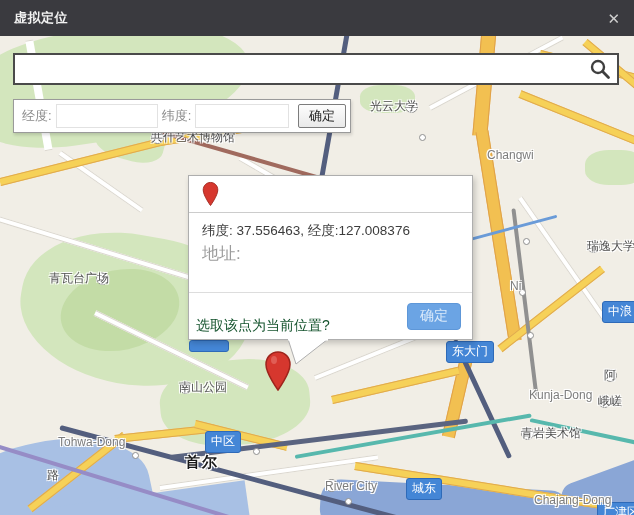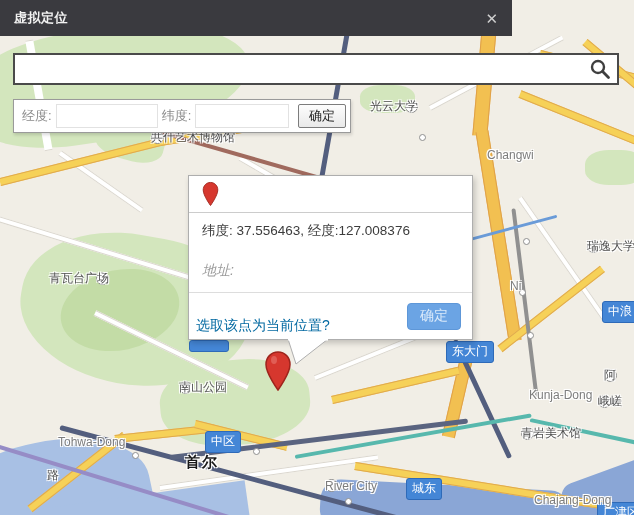--- a/index.html
+++ b/index.html
@@ -1,20 +1,20 @@
 <!DOCTYPE html>
 <html><head>
 <meta charset="utf-8">
 <style>
   html,body{margin:0;padding:0;}
   body{width:634px;height:515px;font-family:"Liberation Sans","DejaVu Sans",sans-serif;background:#e9e9e9;}
   .app{position:relative;width:634px;height:515px;overflow:hidden;background:#f1eee6;}
 
   
-  .titlebar{position:absolute;left:0;top:0;width:512px;height:36px;background:#3a3a3f;z-index:60;
+  .titlebar{position:absolute;left:0;top:0;width:634px;height:36px;background:#3a3a3f;z-index:60;
     display:flex;align-items:center;justify-content:space-between;padding:0 14px;box-sizing:border-box;}
   .titlebar .t{color:#f2f2f2;font-size:13px;font-weight:bold;letter-spacing:.5px;}
   .titlebar .x{color:#cfcfcf;font-size:15px;cursor:pointer;line-height:1;}
 
   
   .map{position:absolute;left:0;top:36px;width:634px;height:479px;overflow:hidden;background:#f1eee6;}
   .map *{position:absolute;}
   .park{background:#d3e6bd;z-index:1;}
   .park2{background:#c3dca6;z-index:2;}
   .water{background:#a8c0e4;z-index:1;}
@@ -51,24 +51,24 @@
   .coordpanel input.lat{width:88px;}
   .btn-gray{margin-left:auto;width:48px;height:24px;background:linear-gradient(#fdfdfd,#e9e9e9);border:1px solid #7c7c7c;
     border-radius:2px;font-size:13px;color:#222;cursor:pointer;font-family:inherit;}
 
   
   .popup{position:absolute;left:188px;top:175px;width:285px;height:165px;background:#fff;border:1px solid #aeaeae;
     box-shadow:2px 3px 6px rgba(0,0,0,.2);z-index:40;box-sizing:border-box;}
   .popup .hd{height:37px;border-bottom:1px solid #ccc;display:flex;align-items:center;padding-left:13px;box-sizing:border-box;}
   .popup .bd{padding:9px 10px 0 13px;}
   .popup .coords{font-size:13.5px;color:#3c3c3c;}
-  .popup .addr{font-size:14px;color:#9b9b9b;margin-top:22px;font-style:italic;}
+  .popup .addr{font-size:17px;color:#9b9b9b;margin-top:2px;}
   .popup .ft{position:absolute;left:0;bottom:0;width:100%;height:47px;border-top:1px solid #ddd;box-sizing:border-box;
     display:flex;align-items:center;justify-content:space-between;padding:0 11px 0 7px;}
-  .popup .q{font-size:14px;color:#0369a1;margin-top:19px;}
+  .popup .q{font-size:14px;color:#14532d;margin-top:19px;}
   .btn-blue{width:54px;height:27px;background:#6ba4e4;border:1px solid #5e97d8;border-radius:4px;
     color:#d9e9fa;font-size:14px;cursor:pointer;font-family:inherit;}
   .tail{left:92px;top:163px;z-index:41;position:absolute;}
 
   .pin-map{position:absolute;left:264px;top:350px;z-index:15;cursor:pointer;}
 </style>
 </head>
 <body>
 
 <div class="app">

